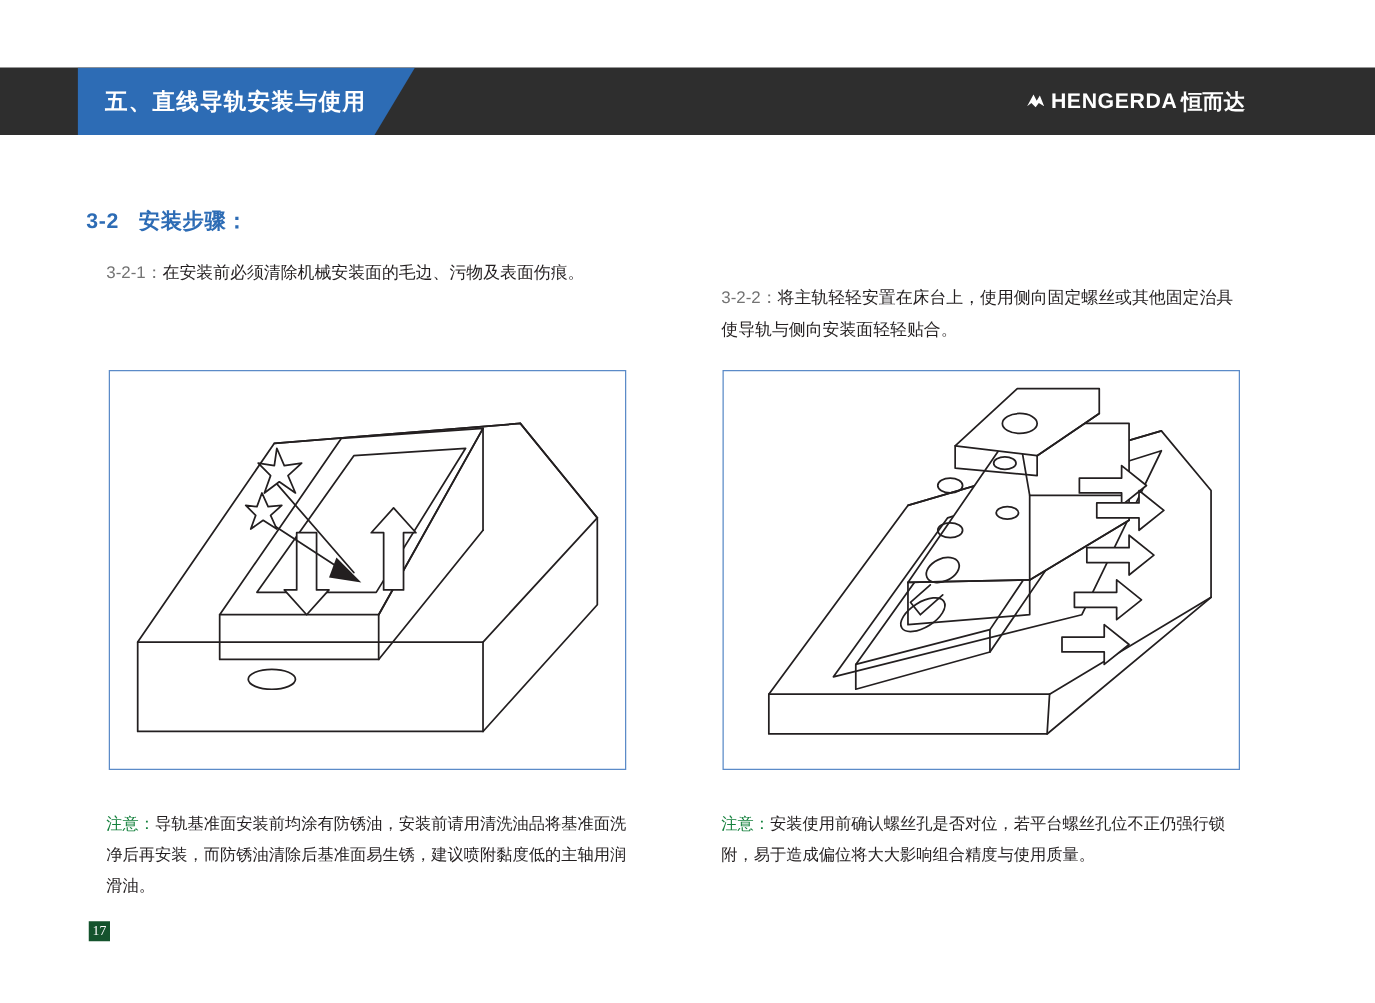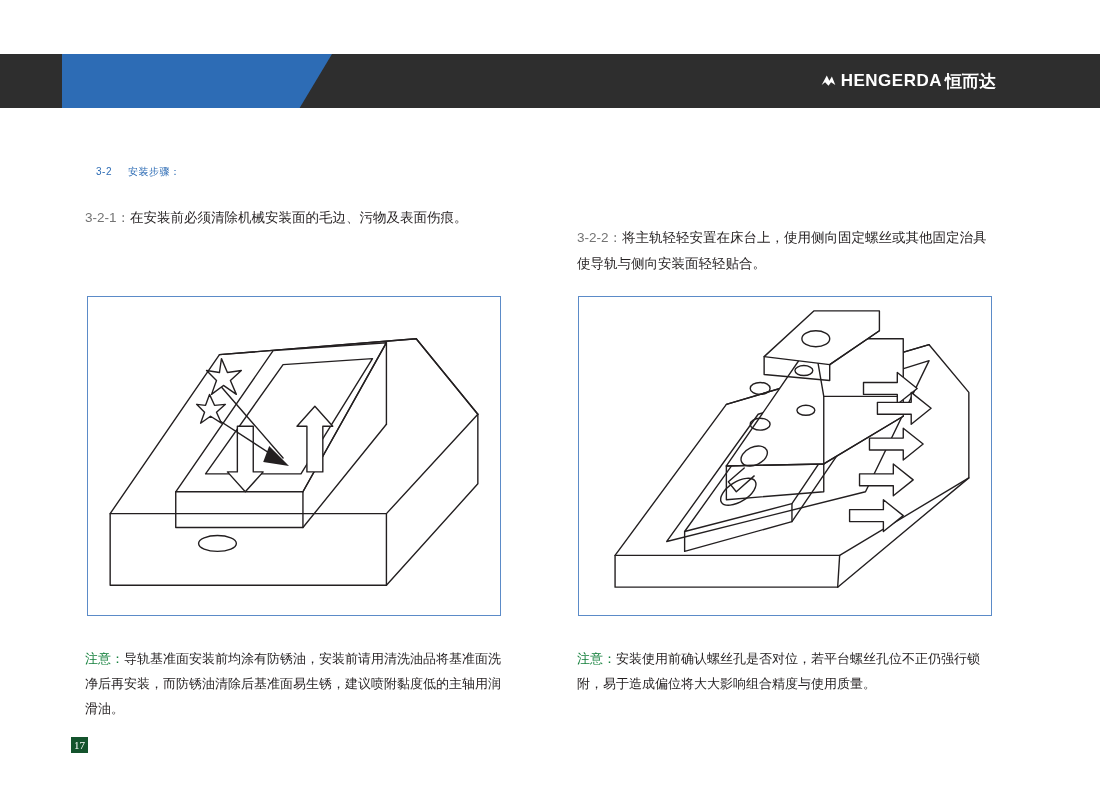--- a/index.html
+++ b/index.html
@@ -78,24 +78,24 @@
   .content {
     position: absolute;
     top: 108px;
     left: 0;
     width: 1100px;
   }
 
   .section-title {
     position: absolute;
     top: 57px;
-    left: 96px;
+    left: 69px;
     color: #2d6cb5;
-    font-size: 10px;
-    font-weight: normal;
+    font-size: 17px;
+    font-weight: bold;
     letter-spacing: .5px;
   }
   .section-title .num { margin-right: 16px; }
 
   .col {
     position: absolute;
     width: 418px;
     top: 97px;
   }
   .col-left  { left: 85px; }
@@ -152,20 +152,21 @@
     line-height: 16px;
     text-align: center;
     font-family: "Liberation Serif", serif;
   }
 </style>
 </head>
 <body>
 
 <div class="header">
   <div class="header-blue"></div>
+  <div class="header-title">五、直线导轨安装与使用</div>
   <div class="brand">
     <span class="brand-mark">
       <svg viewBox="0 0 20 20" xmlns="http://www.w3.org/2000/svg">
         <path d="M2 14 L8 3 L11 9 L14 4 L18 14 L13 11 L10 15 L6 11 Z" fill="#ffffff"></path>
       </svg>
     </span>
     <span class="brand-en">HENGERDA</span>
     <span class="brand-cn">恒而达</span>
   </div>
 </div>

